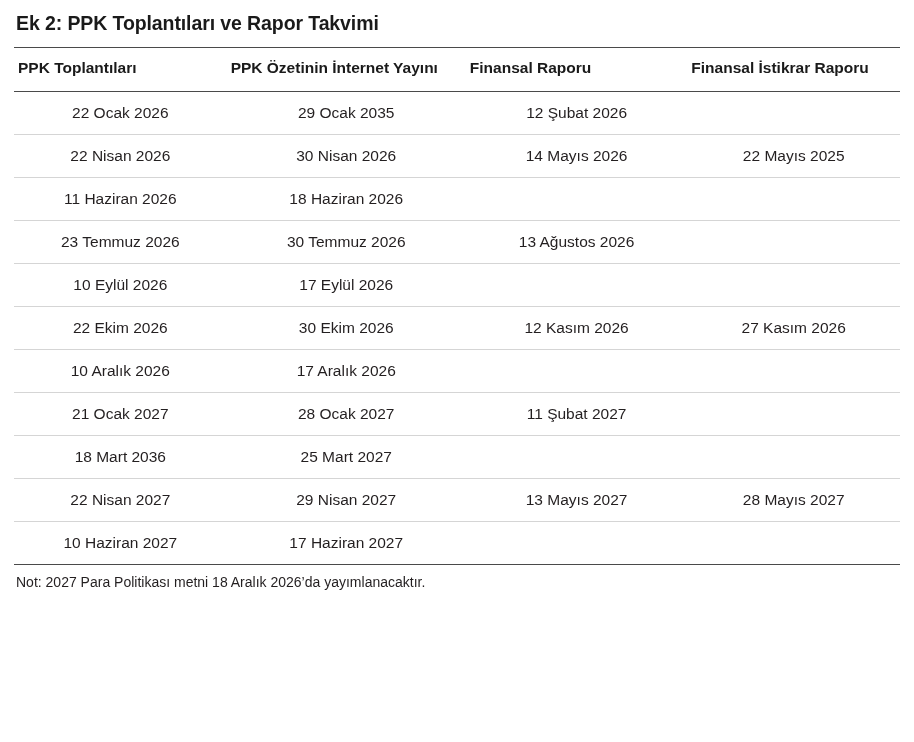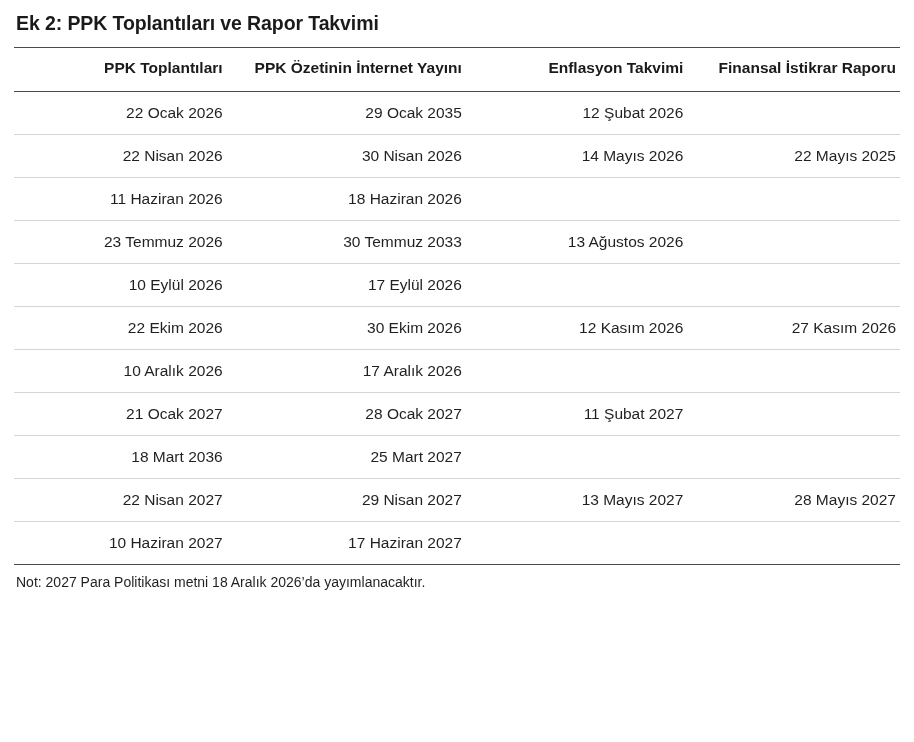--- a/index.html
+++ b/index.html
@@ -31,33 +31,33 @@
   }
   table.schedule {
     width: 886px;
     border-collapse: collapse;
     table-layout: fixed;
   }
   table.schedule th {
     font-size: 15.5px;
     font-weight: bold;
     color: #1a1a1a;
-    text-align: right;
+    text-align: left;
     line-height: 1.35;
     padding: 10px 4px 12px 4px;
     vertical-align: middle;
   }
   table.schedule thead tr {
     border-top: 1.6px solid #4a4a4a;
     border-bottom: 1.6px solid #4a4a4a;
   }
   table.schedule td {
     font-size: 15.5px;
     color: #231f20;
-    text-align: right;
+    text-align: center;
     padding: 12px 4px 12px 4px;
     border-bottom: 1px solid #d5d5d5;
     vertical-align: middle;
     white-space: nowrap;
   }
   table.schedule tbody tr:last-child td {
     border-bottom: 1.6px solid #4a4a4a;
   }
   .col-1 { width: 24%; }
   .col-2 { width: 27%; }
@@ -81,21 +81,21 @@
     <colgroup>
       <col class="col-1">
       <col class="col-2">
       <col class="col-3">
       <col class="col-4">
     </colgroup>
     <thead>
       <tr>
         <th>PPK Toplantıları</th>
         <th>PPK Özetinin İnternet Yayını</th>
-        <th>Enflasyon Takvimi</th>
+        <th>Finansal Raporu</th>
         <th>Finansal İstikrar Raporu</th>
       </tr>
     </thead>
     <tbody>
       <tr>
         <td>22 Ocak 2026</td>
         <td>29 Ocak 2035</td>
         <td>12 Şubat 2026</td>
         <td></td>
       </tr>
@@ -106,21 +106,21 @@
         <td>22 Mayıs 2025</td>
       </tr>
       <tr>
         <td>11 Haziran 2026</td>
         <td>18 Haziran 2026</td>
         <td></td>
         <td></td>
       </tr>
       <tr>
         <td>23 Temmuz 2026</td>
-        <td>30 Temmuz 2033</td>
+        <td>30 Temmuz 2026</td>
         <td>13 Ağustos 2026</td>
         <td></td>
       </tr>
       <tr>
         <td>10 Eylül 2026</td>
         <td>17 Eylül 2026</td>
         <td></td>
         <td></td>
       </tr>
       <tr>

